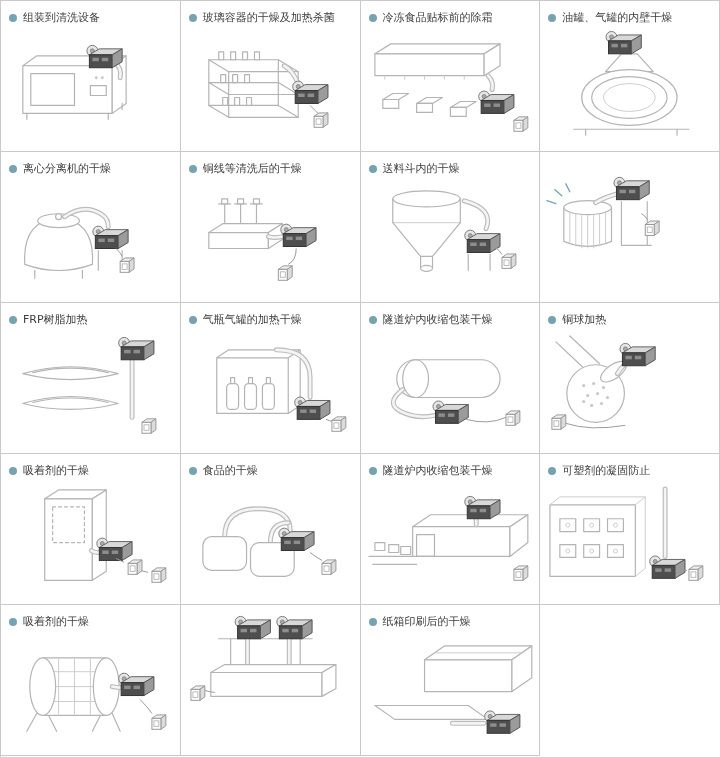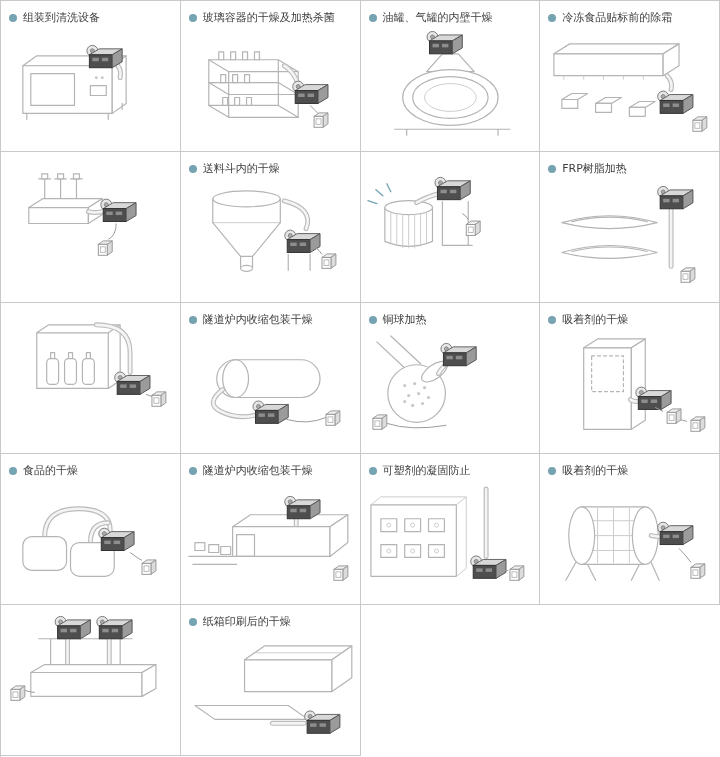--- a/index.html
+++ b/index.html
@@ -110,37 +110,20 @@
         <use href="#u-dryer" x="112" y="52"></use>
         <path class="cord" d="M130 80 q6 6 8 8"></path>
         <use href="#u-box" x="132" y="86"></use>
       </svg>
     </div>
   </div>
 
   <div class="cell">
     <div class="cell-header">
       <span class="dot"></span>
-      <span class="label">油罐、气罐的内壁干燥</span>
-    </div>
-    <div class="art">
-      <svg viewBox="0 0 180 118" preserveAspectRatio="xMidYMin meet">
-        <path class="skf" d="M82 28 h16 l16 18 h-48 z"></path>
-        <ellipse class="skf" cx="90" cy="72" rx="48" ry="28"></ellipse>
-        <ellipse class="sk" cx="90" cy="72" rx="38" ry="21"></ellipse>
-        <ellipse class="skl" cx="90" cy="72" rx="26" ry="14"></ellipse>
-        <path class="sk" d="M34 104 h116 M46 104 v6 M138 104 v6"></path>
-        <use href="#u-dryer" x="66" y="2"></use>
-      </svg>
-    </div>
-  </div>
-
-  <div class="cell">
-    <div class="cell-header">
-      <span class="dot"></span>
       <span class="label">冷冻食品贴标前的除霜</span>
     </div>
     <div class="art">
       <svg viewBox="0 0 180 118" preserveAspectRatio="xMidYMin meet">
         <path class="skf" d="M14 28 L30 18 L140 18 L124 28 Z"></path>
         <path class="skf" d="M14 28 h110 v22 h-110 z"></path>
         <path class="skf" d="M124 28 L140 18 L140 40 L124 50 Z"></path>
         <path class="skl" d="M24 50 v4 M44 50 v4 M64 50 v4 M84 50 v4 M104 50 v4"></path>
         <path class="skf" d="M22 74 l10 -6 h16 l-10 6 z"></path>
           <rect class="skf" x="22" y="74" width="16" height="9"></rect>
@@ -149,23 +132,64 @@
         <path class="skf" d="M90 82 l10 -6 h16 l-10 6 z"></path>
           <rect class="skf" x="90" y="82" width="16" height="9"></rect>
         <path class="hoseO" d="M132 64 q2 -8 -4 -14"></path>
           <path class="hoseI" d="M132 64 q2 -8 -4 -14"></path>
         <use href="#u-dryer" x="118" y="62"></use>
         <use href="#u-box" x="152" y="90"></use>
       </svg>
     </div>
   </div>
 
-
-
-  <div class="cell">
+  <div class="cell">
+    <div class="cell-header">
+      <span class="dot"></span>
+      <span class="label">油罐、气罐的内壁干燥</span>
+    </div>
+    <div class="art">
+      <svg viewBox="0 0 180 118" preserveAspectRatio="xMidYMin meet">
+        <path class="skf" d="M82 28 h16 l16 18 h-48 z"></path>
+        <ellipse class="skf" cx="90" cy="72" rx="48" ry="28"></ellipse>
+        <ellipse class="sk" cx="90" cy="72" rx="38" ry="21"></ellipse>
+        <ellipse class="skl" cx="90" cy="72" rx="26" ry="14"></ellipse>
+        <path class="sk" d="M34 104 h116 M46 104 v6 M138 104 v6"></path>
+        <use href="#u-dryer" x="66" y="2"></use>
+      </svg>
+    </div>
+  </div>
+
+  <div class="cell">
+    <div class="cell-header">
+      <span class="dot"></span>
+      <span class="label">离心分离机的干燥</span>
+    </div>
+    <div class="art">
+      <svg viewBox="0 0 180 118" preserveAspectRatio="xMidYMin meet">
+        <path class="skf" d="M24 88 C22 56 36 42 58 42 C80 42 94 56 92 88 C70 96 46 96 24 88 Z"></path>
+        <ellipse class="skf" cx="58" cy="44" rx="21" ry="7"></ellipse>
+        <circle class="skf" cx="58" cy="40" r="3"></circle>
+        <path class="sk" d="M34 94 v8 M82 94 v8"></path>
+        <path class="hoseO" d="M64 40 Q84 26 102 38 Q108 42 108 50"></path>
+          <path class="hoseI" d="M64 40 Q84 26 102 38 Q108 42 108 50"></path>
+        <path class="sk" d="M98 74 v20 M122 74 v20"></path>
+        <use href="#u-dryer" x="92" y="46"></use>
+        <path class="cord" d="M116 72 q4 4 6 8"></path>
+        <use href="#u-box" x="118" y="80"></use>
+      </svg>
+    </div>
+  </div>
+
+
+  <div class="cell">
+    <div class="cell-header">
+      <span class="dot"></span>
+      <span class="label">铜线等清洗后的干燥</span>
+    </div>
     <div class="art">
       <svg viewBox="0 0 180 118" preserveAspectRatio="xMidYMin meet">
         <path class="sk" d="M44 47 V27 M38 27 h12 M60 47 V27 M54 27 h12 M76 47 V27 M70 27 h12"></path>
         <rect class="skf" x="41" y="22" width="6" height="5"></rect>
           <rect class="skf" x="57" y="22" width="6" height="5"></rect>
           <rect class="skf" x="73" y="22" width="6" height="5"></rect>
         <path class="skf" d="M28 56 L42 47 L102 47 L88 56 Z"></path>
         <path class="skf" d="M28 56 h60 v16 h-60 z"></path>
         <path class="skf" d="M88 56 L102 47 L102 63 L88 72 Z"></path>
         <path class="hoseO" d="M102 60 q-8 2 -14 0"></path>
@@ -230,20 +254,24 @@
         <path class="sk" d="M32 75 Q70 66 108 75"></path>
         <path class="hoseO" d="M132 32 V90"></path>
           <path class="hoseI" d="M132 32 V90"></path>
         <use href="#u-dryer" x="118" y="6"></use>
         <use href="#u-box" x="140" y="90"></use>
       </svg>
     </div>
   </div>
 
   <div class="cell">
+    <div class="cell-header">
+      <span class="dot"></span>
+      <span class="label">气瓶气罐的加热干燥</span>
+    </div>
     <div class="art">
       <svg viewBox="0 0 180 118" preserveAspectRatio="xMidYMin meet">
         <path class="sk" d="M36 30 L48 22 H120 L108 30 M36 30 H108 M36 30 V86 M108 30 V86 M120 22 V78 M108 86 L120 78 M36 86 h72"></path>
         <rect class="skf" x="50" y="50" width="4" height="6"></rect>
           <rect class="skf" x="68" y="50" width="4" height="6"></rect>
           <rect class="skf" x="86" y="50" width="4" height="6"></rect>
         <rect class="skf" x="46" y="56" width="12" height="26" rx="4"></rect>
         <rect class="skf" x="64" y="56" width="12" height="26" rx="4"></rect>
         <rect class="skf" x="82" y="56" width="12" height="26" rx="4"></rect>
         <path class="hoseO" d="M96 22 Q130 22 130 50 V70"></path>

